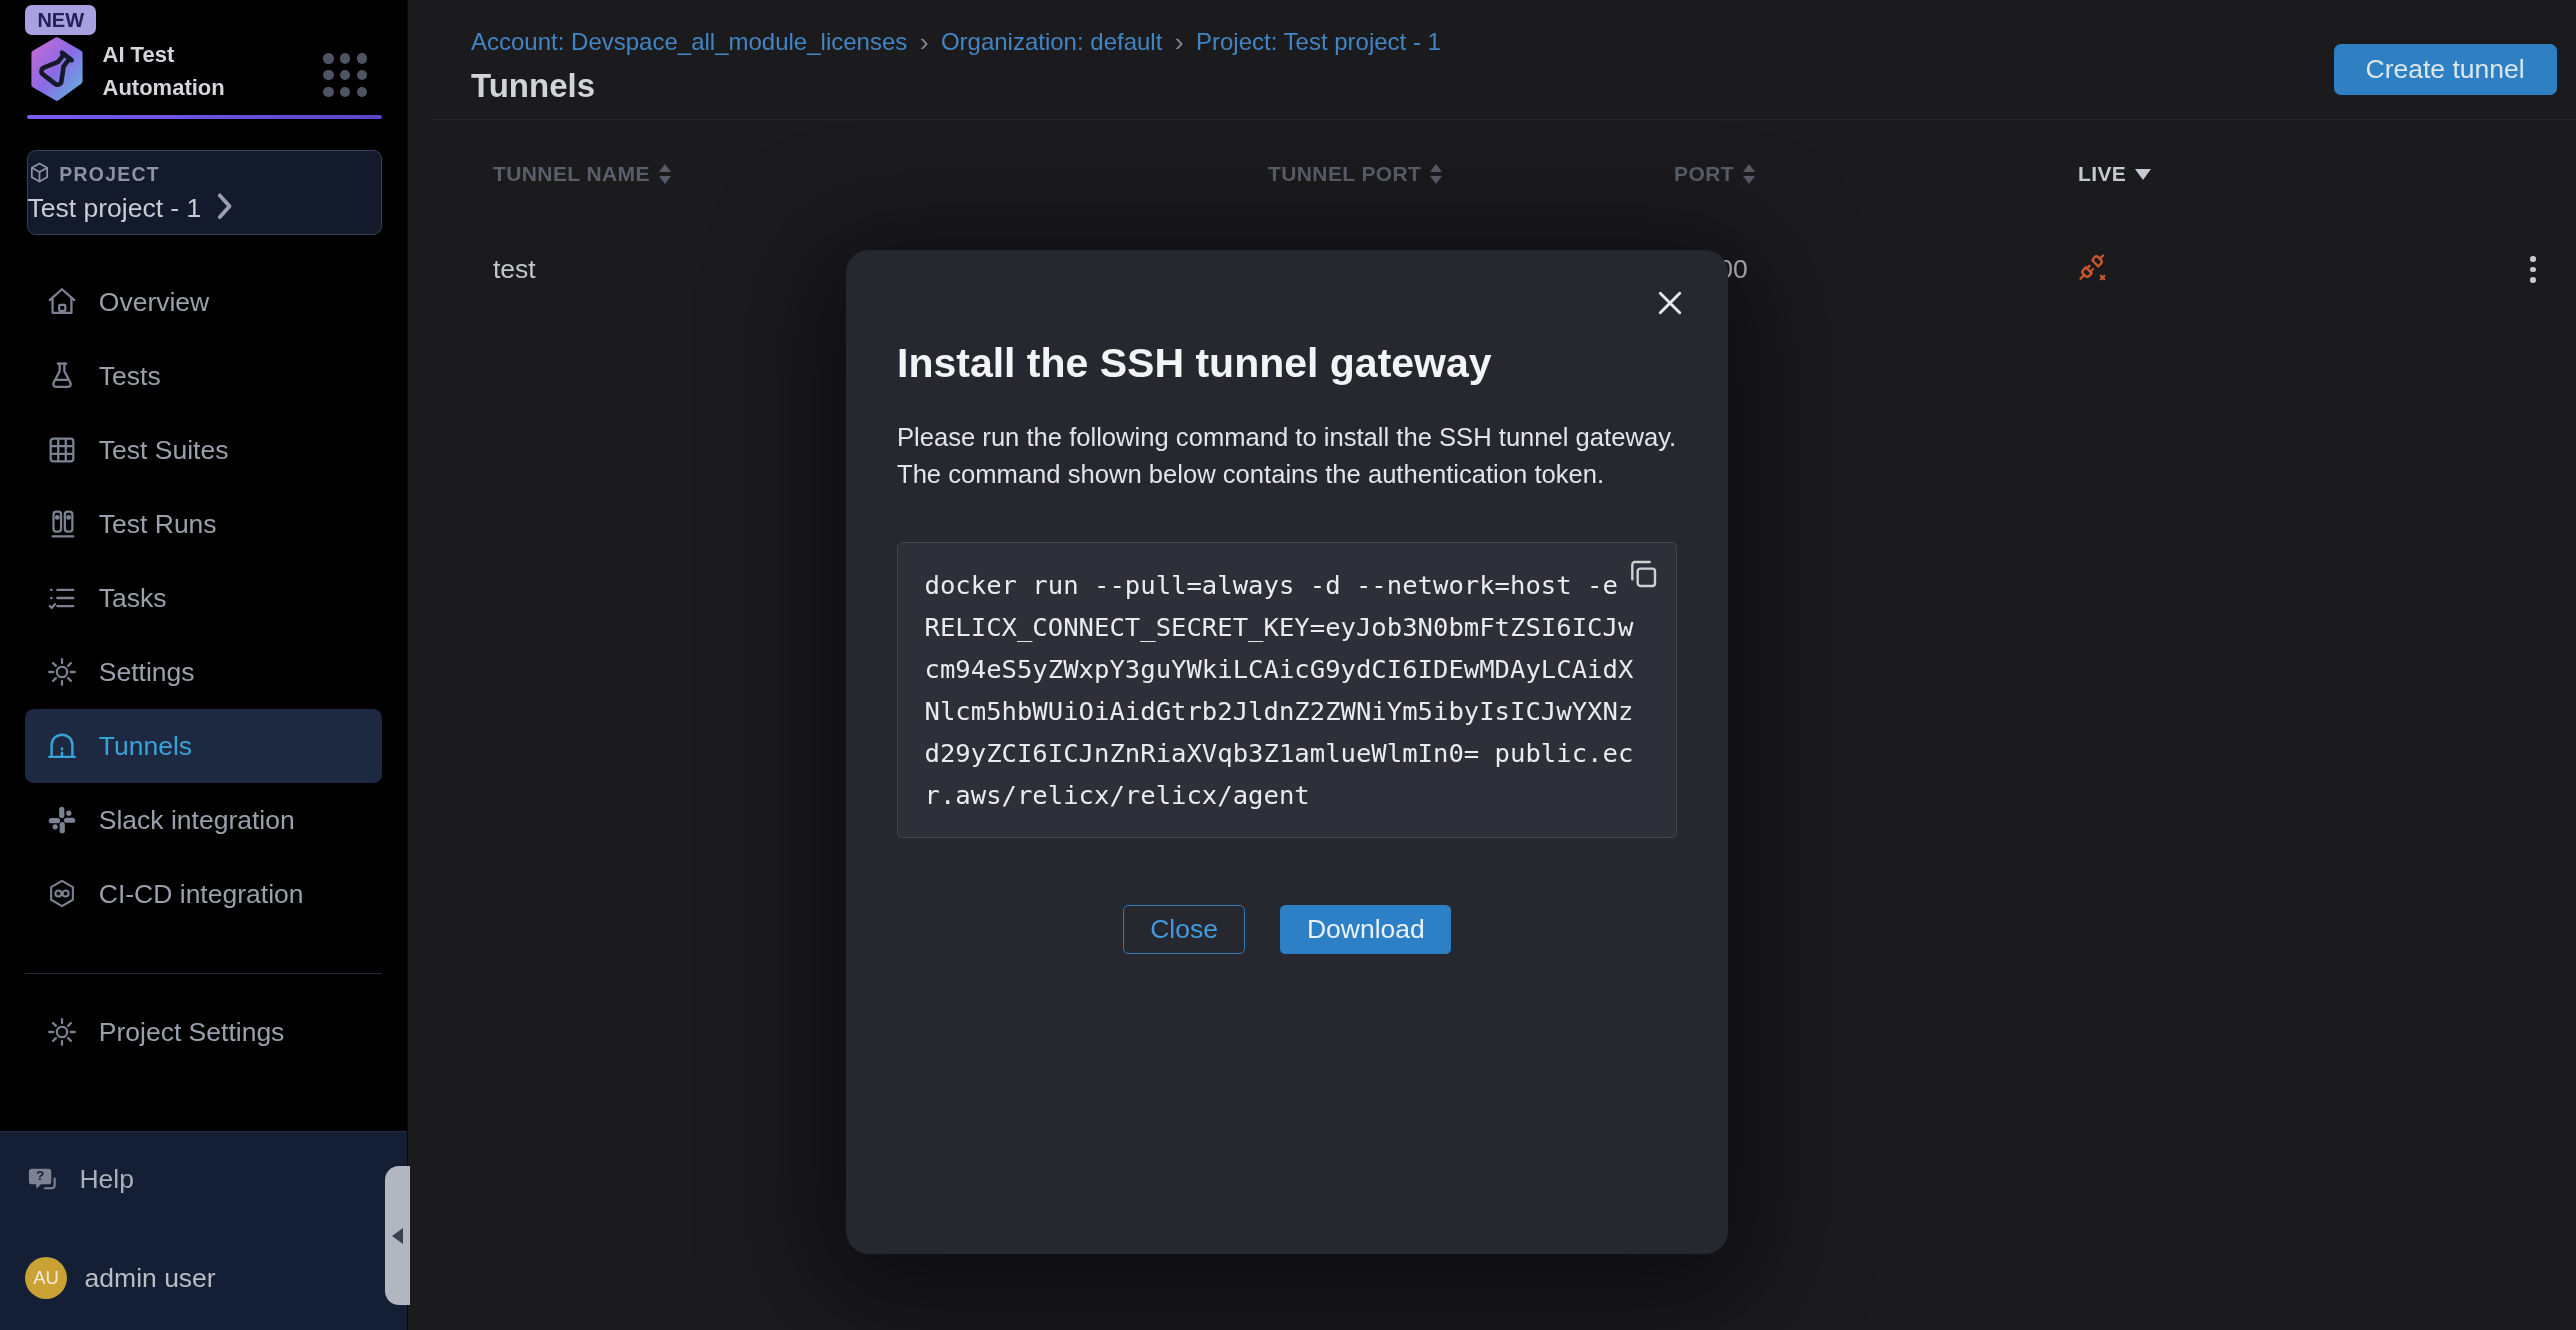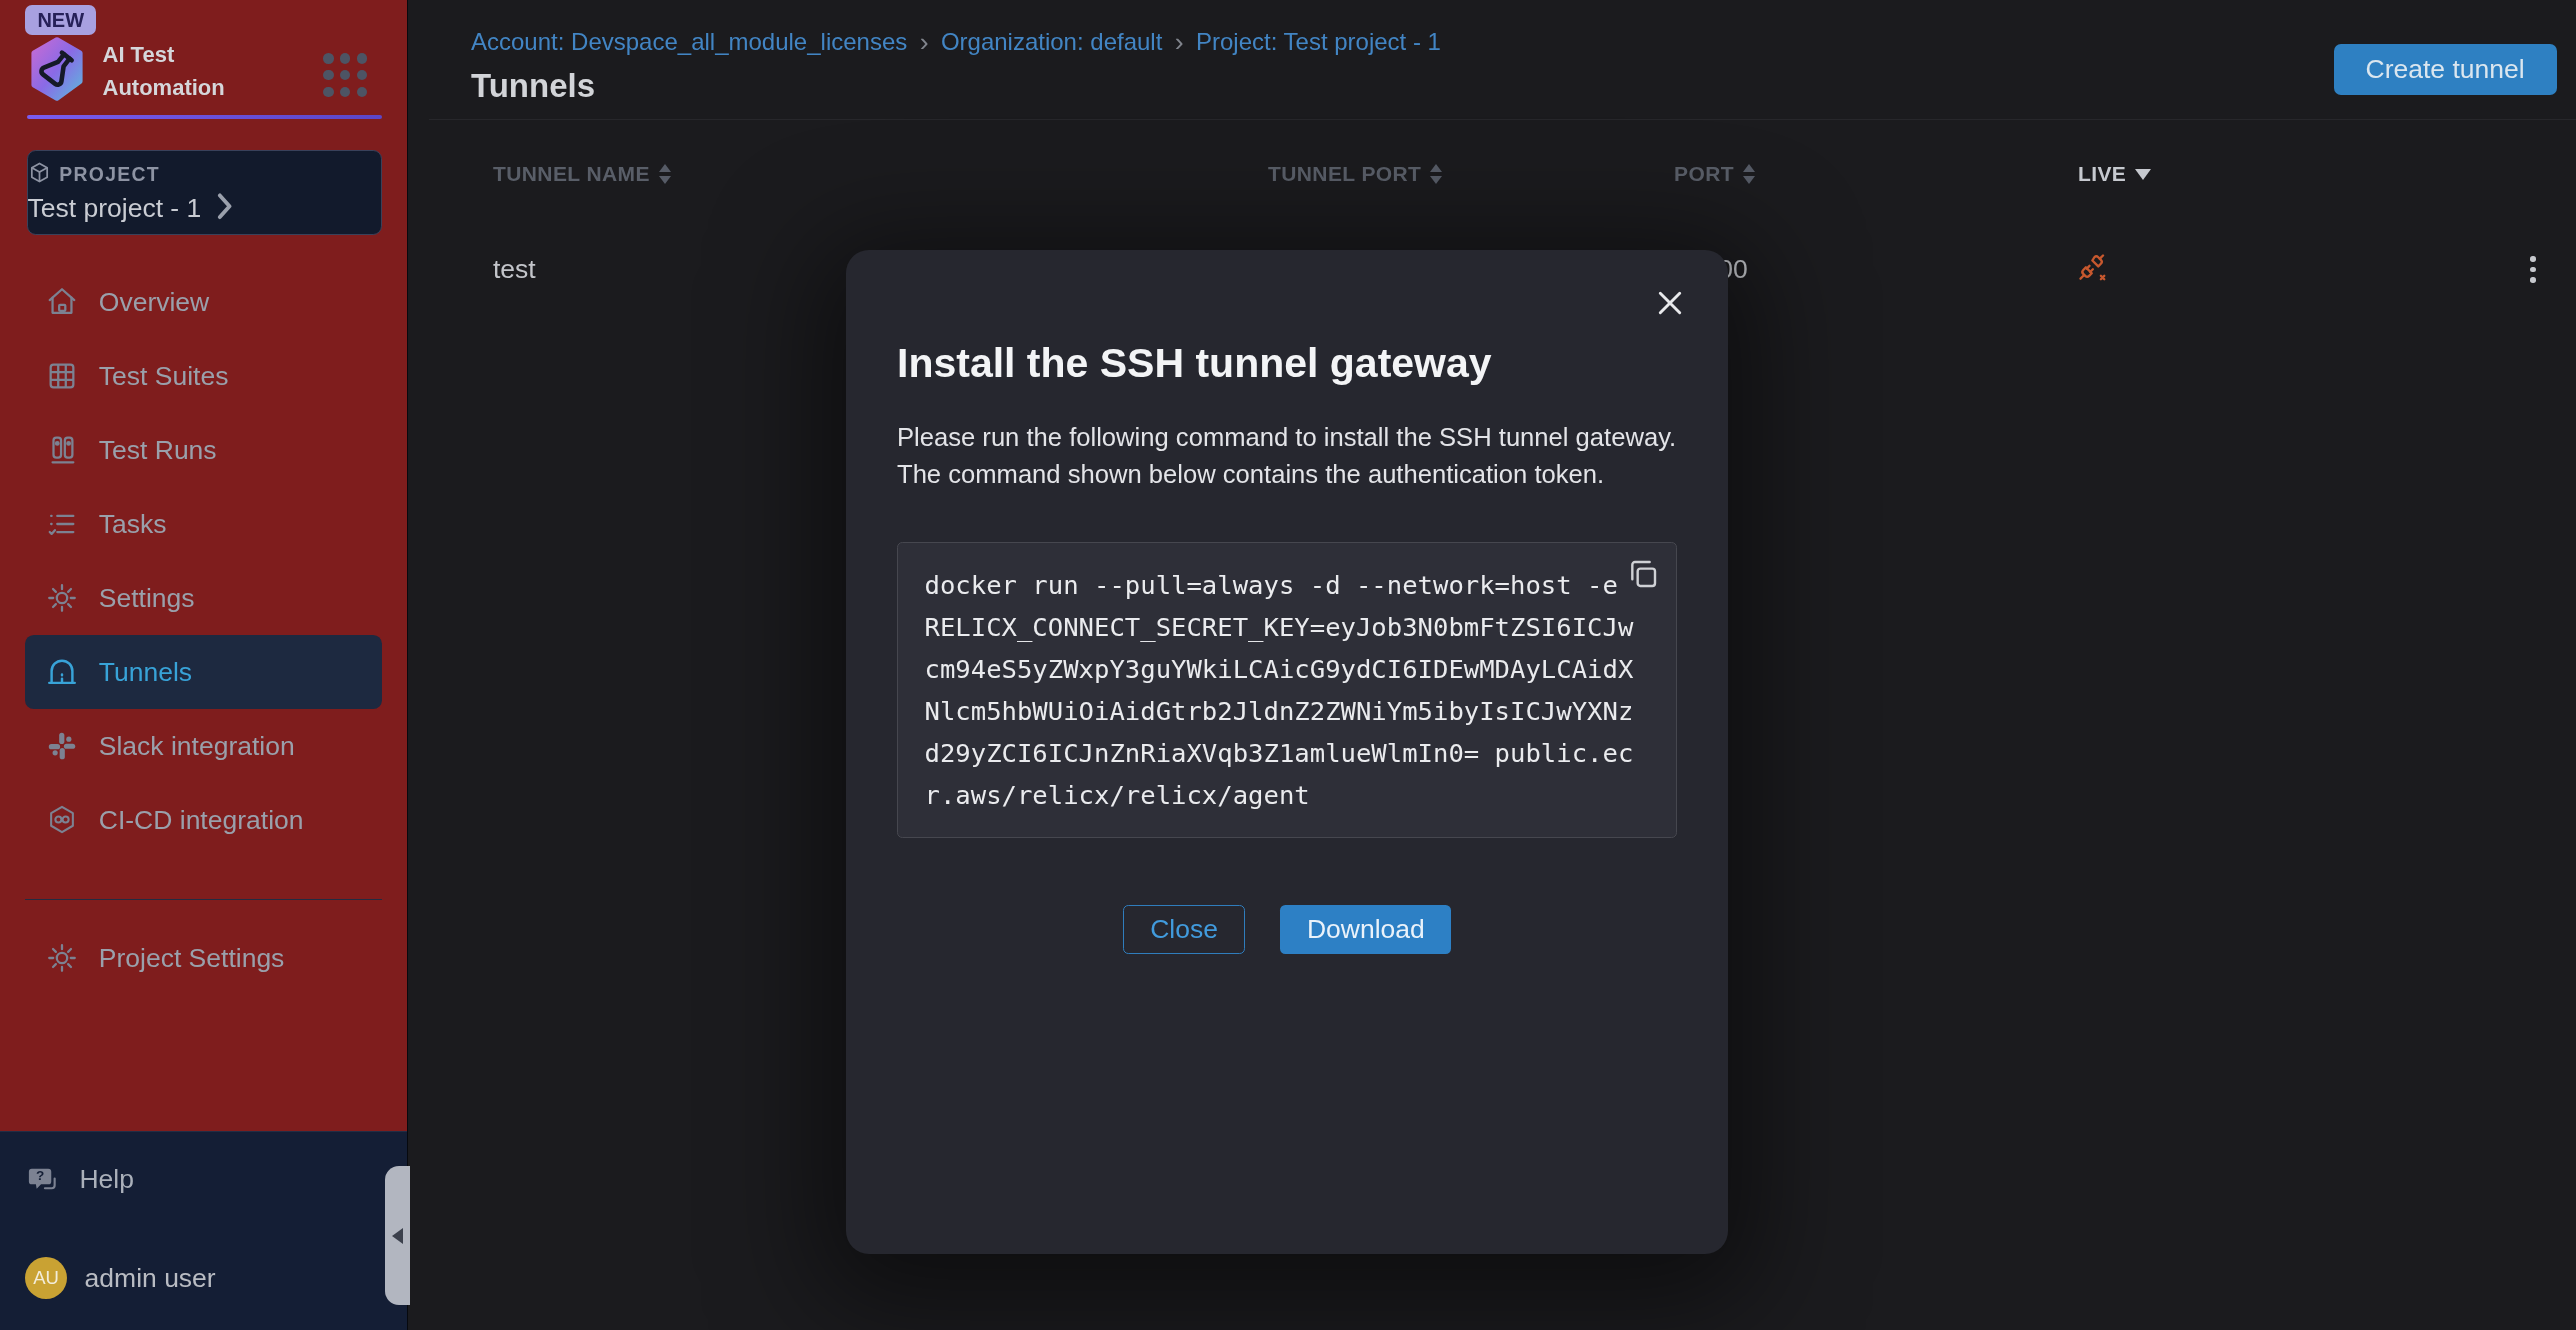--- a/index.html
+++ b/index.html
@@ -7,21 +7,21 @@
   body {
     font-family: "Liberation Sans", sans-serif;
     background: #1b1b1e;
     position: relative;
     color: #c3c5ca;
   }
 
   
   .sidebar {
     position: absolute; left: 0; top: 0; width: 408px; height: 1330px;
-    background: #7f1d1d; border-right: 1.8px solid #07090e; z-index: 10;
+    background: #000000; border-right: 1.8px solid #07090e; z-index: 10;
   }
   .new-badge {
     position: absolute; left: 25px; top: 5.3px;
     background: #a8a0e0; color: #262058; font-weight: bold;
     font-size: 20px; padding: 3.5px 12.4px; border-radius: 7px;
   }
   .logo-row { position: absolute; left: 26.5px; top: 37px; display: flex; align-items: center; gap: 16px; }
   .logo-name { font-size: 22px; line-height: 33px; font-weight: 600; color: #d5d6da; }
   .apps-grid {
     position: absolute; left: 323px; top: 53px;
@@ -209,20 +209,30 @@
   <div class="nav">
     <div class="nav-item">
       <span class="nicon">
         <svg width="34" height="34" viewBox="0 0 36 36" fill="none" stroke="currentColor" stroke-width="2.4" stroke-linecap="round" stroke-linejoin="round">
           <path d="M5 16 L18 4.5 L31 16"></path>
             <path d="M8 13.5 V29.5 h20 V13.5"></path>
             <rect x="15" y="21" width="6.5" height="6.5" rx="1"></rect>
         </svg>
       </span>
       <span>Overview</span>
+    </div>
+    <div class="nav-item">
+      <span class="nicon">
+        <svg width="34" height="34" viewBox="0 0 36 36" fill="none" stroke="currentColor" stroke-width="2.4" stroke-linecap="round" stroke-linejoin="round">
+          <path d="M13.5 5 h9"></path>
+            <path d="M15.5 5 v8 L9 25.5 a2.8 2.8 0 0 0 2.5 4 h13 a2.8 2.8 0 0 0 2.5-4 L20.5 13 V5"></path>
+            <path d="M12.5 22 h11"></path>
+        </svg>
+      </span>
+      <span>Tests</span>
     </div>
     <div class="nav-item">
       <span class="nicon">
         <svg width="34" height="34" viewBox="0 0 36 36" fill="none" stroke="currentColor" stroke-width="2.4" stroke-linejoin="round">
           <rect x="6" y="6" width="24" height="24" rx="3"></rect>
             <path d="M6 14 h24 M6 22 h24 M14 6 v24 M22 6 v24"></path>
         </svg>
       </span>
       <span>Test Suites</span>
     </div>

